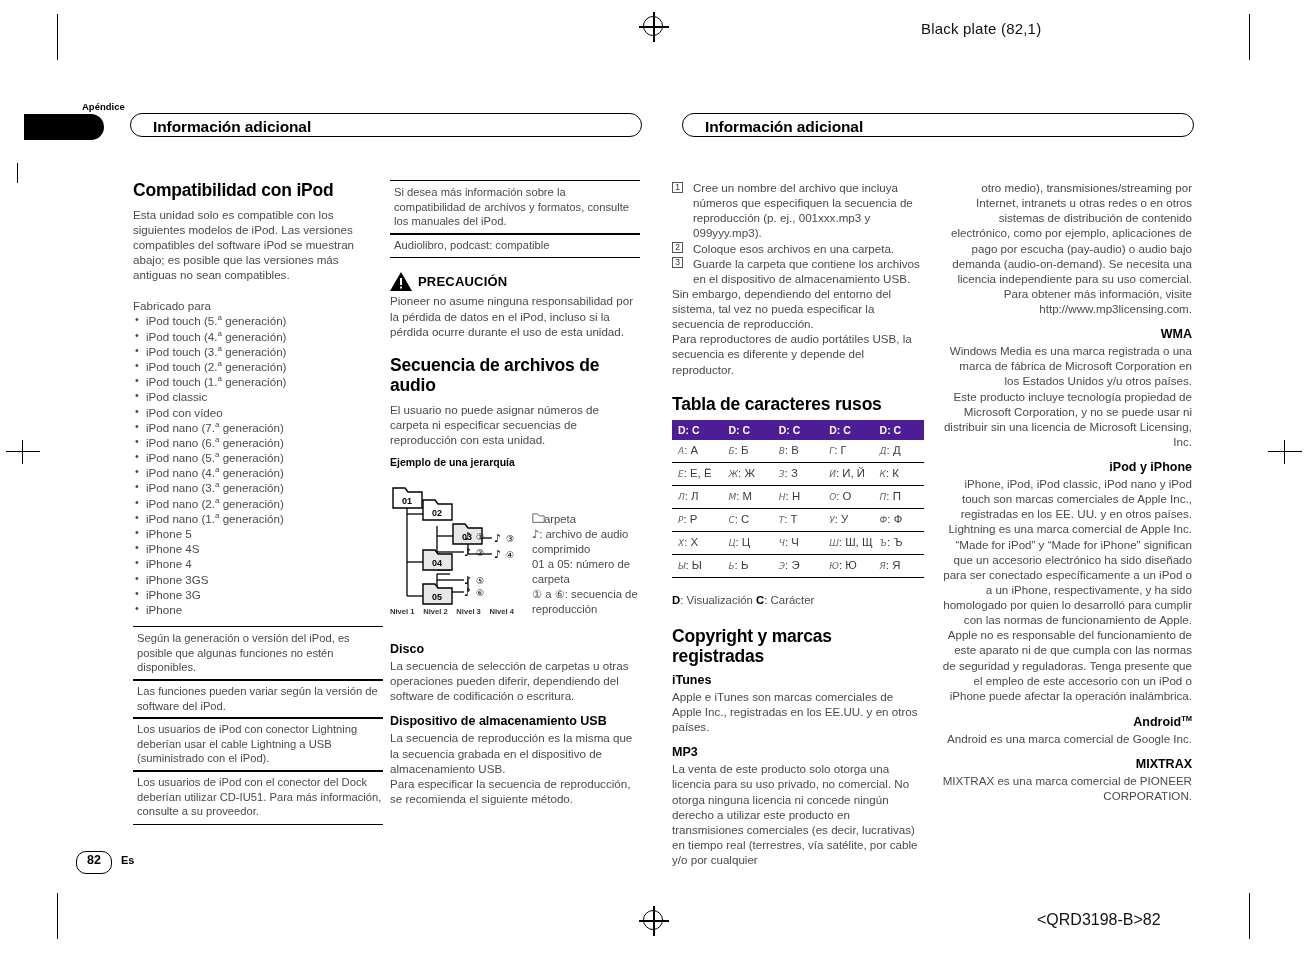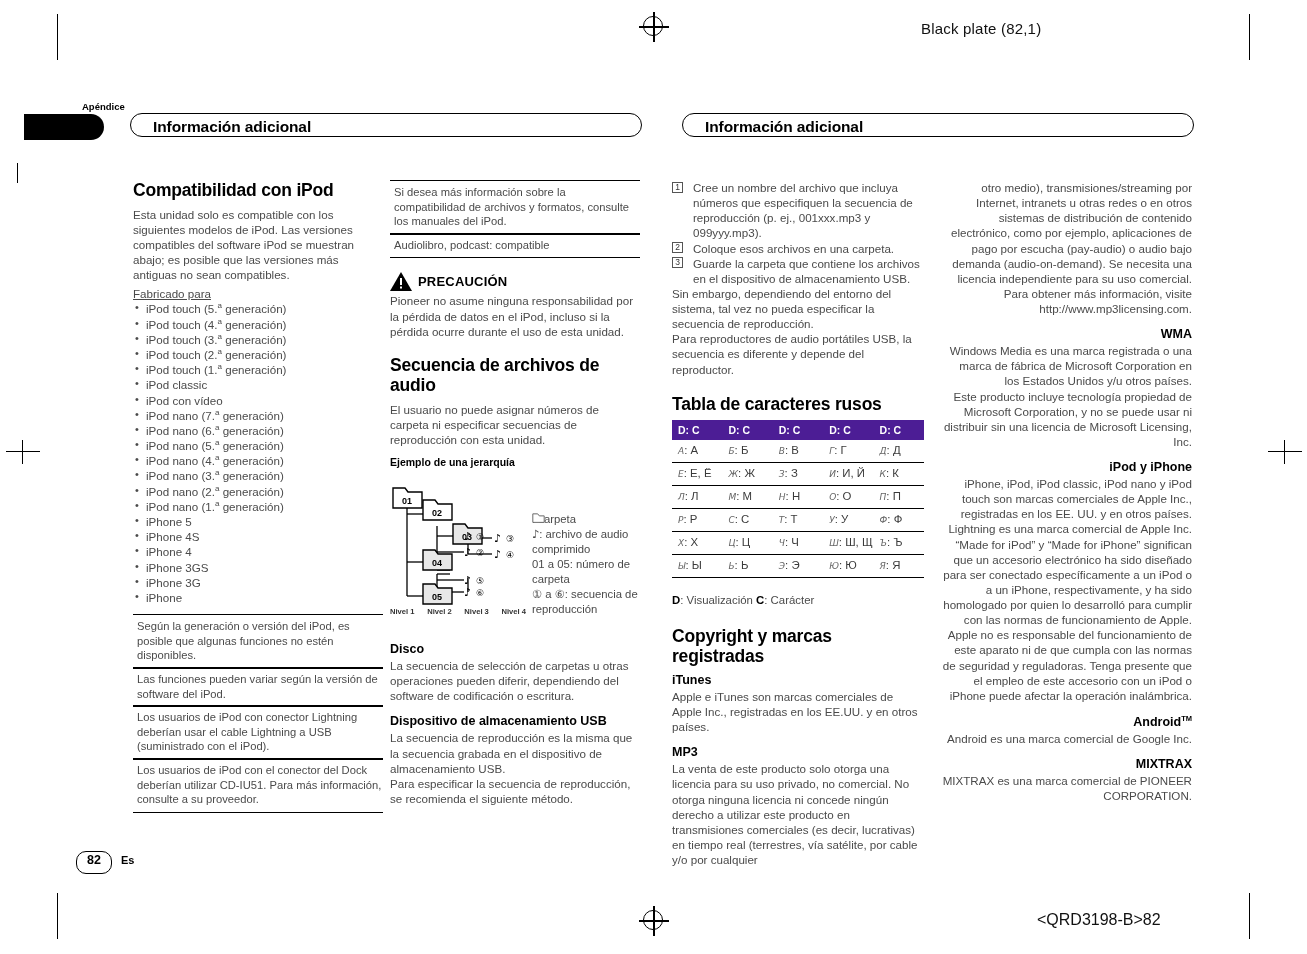--- a/index.html
+++ b/index.html
@@ -154,21 +154,21 @@
 
   
   .diagram{position:relative;width:250px;height:150px;margin-top:5px;}
   .diagram svg{position:absolute;left:0;top:0;}
   .dlegend{
     position:absolute;left:142px;top:38px;width:112px;
     font-size:11.3px;line-height:1.33;color:#4a4a4a;
   }
   .dlegend .gl{font-family:"DejaVu Sans",sans-serif;}
   .levels{
-    position:absolute;left:0;top:133px;width:136px;
+    position:absolute;left:0;top:133px;width:124px;
     display:flex;justify-content:space-between;
     font-size:7.6px;color:#333;font-weight:bold;
   }
 </style>
 </head>
 <body>
 
 <div class="page">
 
   <div class="crop" style="left:57px;top:14px;width:1.3px;height:46px;"></div>
@@ -200,21 +200,21 @@
   <div class="hdrpill" id="hdr-right">
     <span>Información adicional</span>
   </div>
 
   <div class="pagenum">82</div>
   <div class="pagelang">Es</div>
 
   <div class="col" id="col1">
     <h1 class="sec">Compatibilidad con iPod</h1>
     <p class="body">Esta unidad solo es compatible con los siguientes modelos de iPod. Las versiones compatibles del software iPod se muestran abajo; es posible que las versiones más antiguas no sean compatibles.</p>
-    <p class="body" style="margin-top:4px;text-decoration:underline;">Fabricado para</p>
+    <p class="body" style="margin-top:16px;">Fabricado para</p>
     <ul class="ul" id="model-list">
         <li>iPod touch (5.<sup class="ord">a</sup> generación)</li>
         <li>iPod touch (4.<sup class="ord">a</sup> generación)</li>
         <li>iPod touch (3.<sup class="ord">a</sup> generación)</li>
         <li>iPod touch (2.<sup class="ord">a</sup> generación)</li>
         <li>iPod touch (1.<sup class="ord">a</sup> generación)</li>
         <li>iPod classic</li>
         <li>iPod con vídeo</li>
         <li>iPod nano (7.<sup class="ord">a</sup> generación)</li>
         <li>iPod nano (6.<sup class="ord">a</sup> generación)</li>

